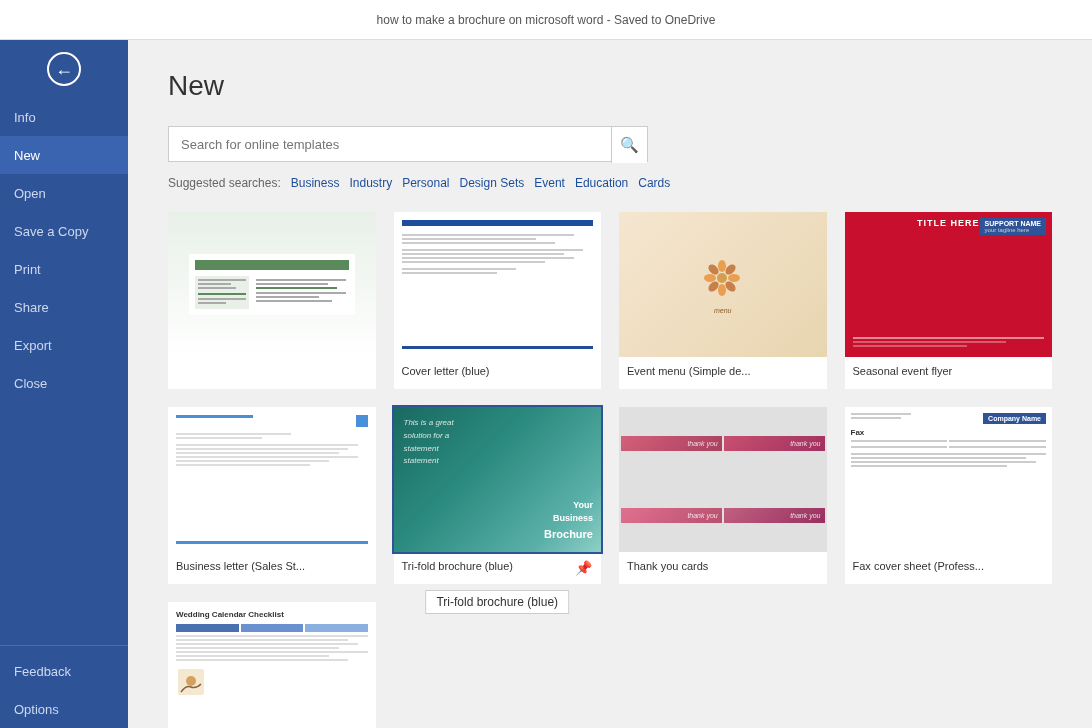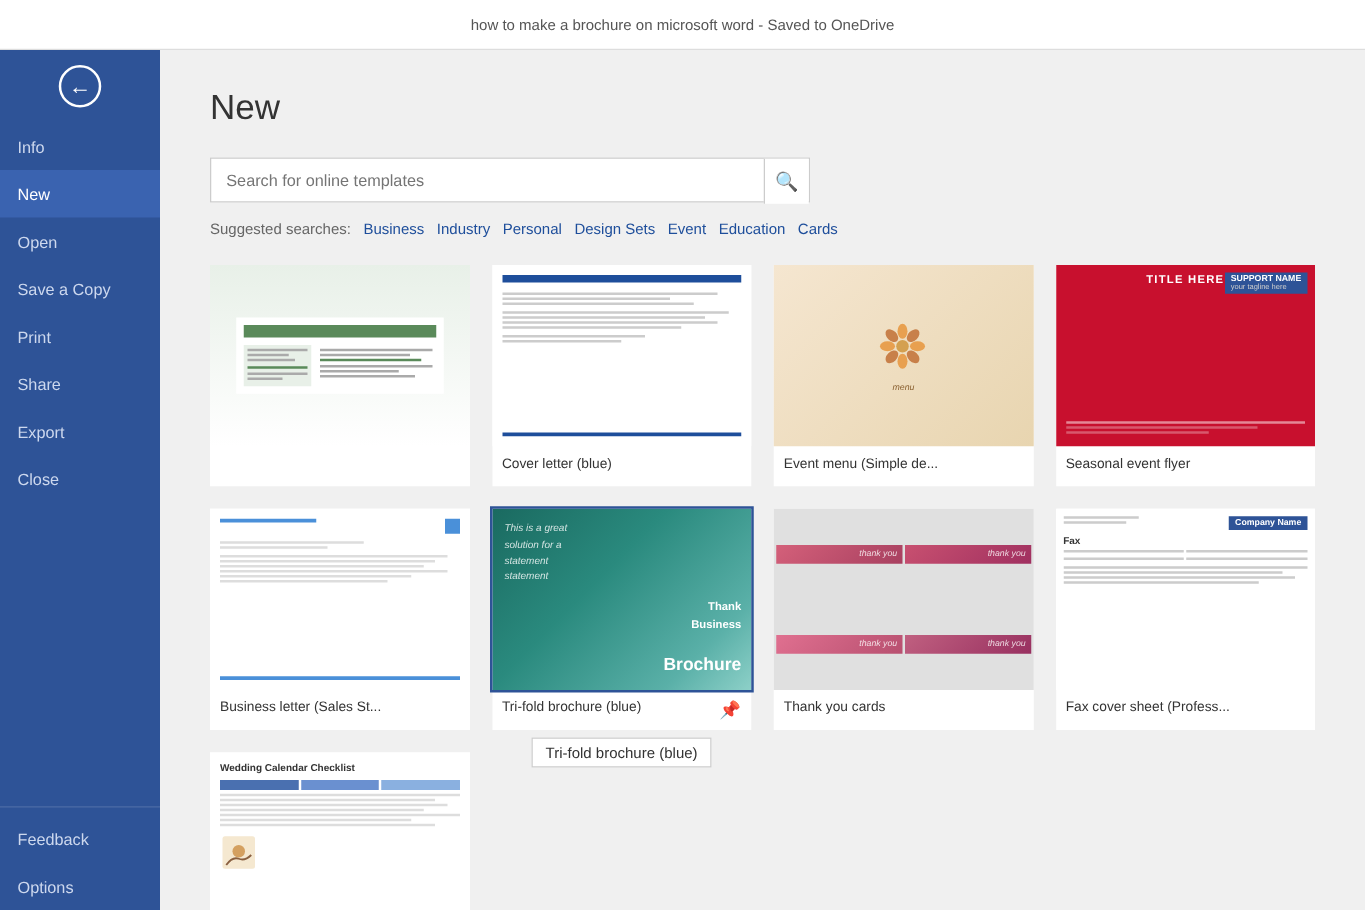--- a/index.html
+++ b/index.html
@@ -438,23 +438,23 @@
           <div style="height:2px;background:#ddd;margin-bottom:2px;width:80%;"></div>
           <div style="height:2px;background:#ddd;margin-bottom:5px;width:70%;"></div>
           <div style="width:100%;height:3px;background:#4a90d9;margin-top:auto;"></div>
         </div>
         <div class="template-label">Business letter (Sales St...</div>
       </div>
 
       <div class="template-card highlighted" style="position:relative;">
         <div class="template-thumb" style="background:linear-gradient(135deg, #1a6a60 0%, #2a8a7e 40%, #5ab0a8 80%, #8dd0c8 100%);outline:2px solid #2e5397;position:relative;">
           <div style="position:absolute;bottom:10px;right:8px;text-align:right;">
-            <div style="font-size:9px;color:#fff;font-weight:bold;line-height:1.5;">Thank</div>
+            <div style="font-size:9px;color:#fff;font-weight:bold;line-height:1.5;">Your</div>
             <div style="font-size:9px;color:#fff;font-weight:bold;line-height:1.5;">Business</div>
-            <div style="font-size:14px;color:#fff;font-weight:bold;line-height:1.5;margin-top:15px;">Brochure</div>
+            <div style="font-size:11px;color:#fff;font-weight:bold;line-height:1.5;">Brochure</div>
           </div>
           <div style="position:absolute;top:10px;left:10px;font-size:8px;color:rgba(255,255,255,0.8);font-style:italic;line-height:1.6;">
             This is a great<br>solution for a<br>statement<br>statement
           </div>
         </div>
         <div class="template-label">
           Tri-fold brochure (blue)
           <span class="pin-icon">📌</span>
         </div>
         <div class="tooltip">Tri-fold brochure (blue)</div>

